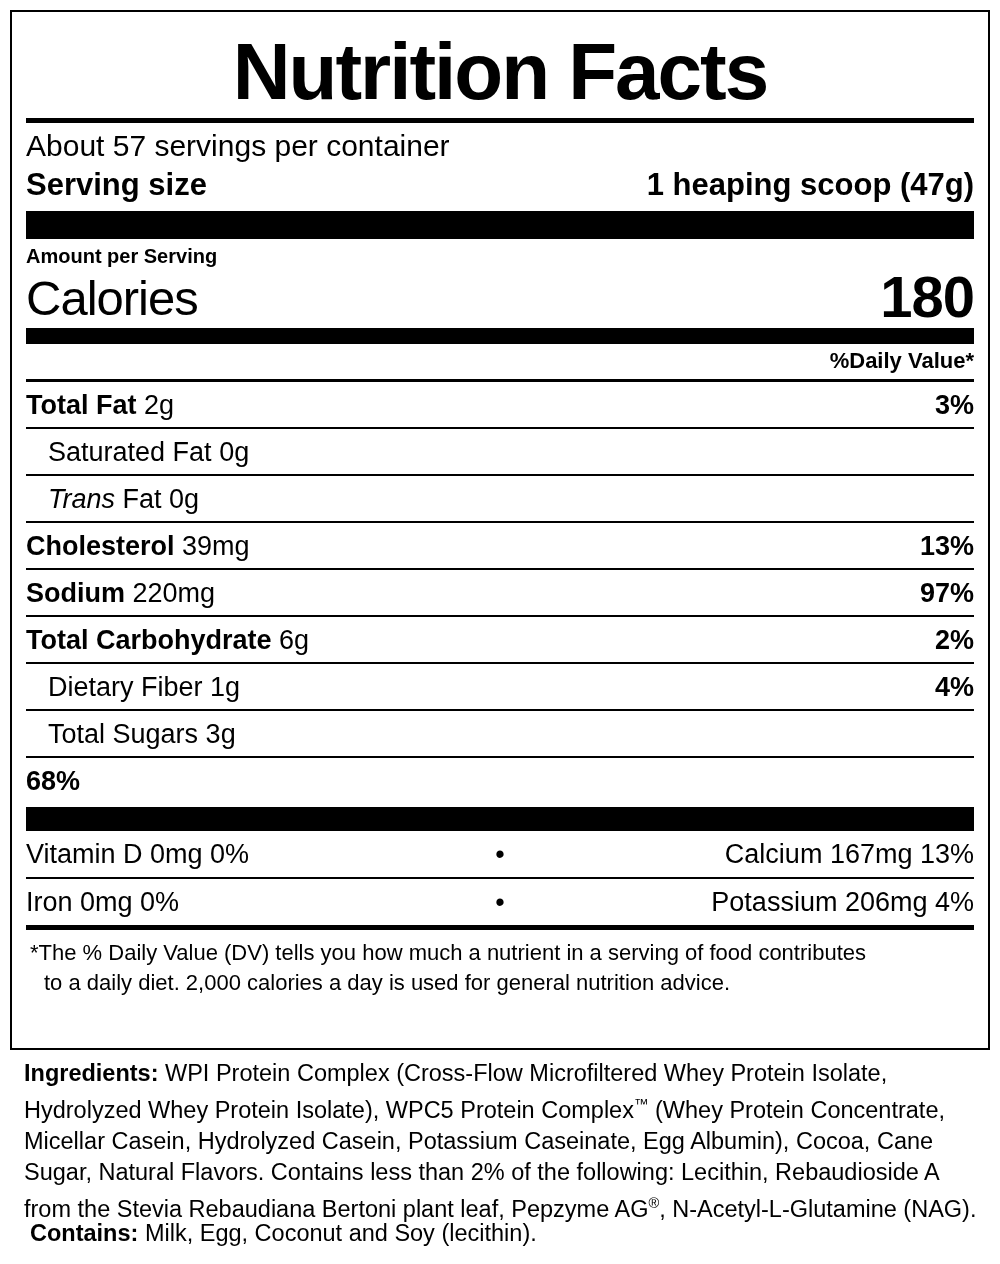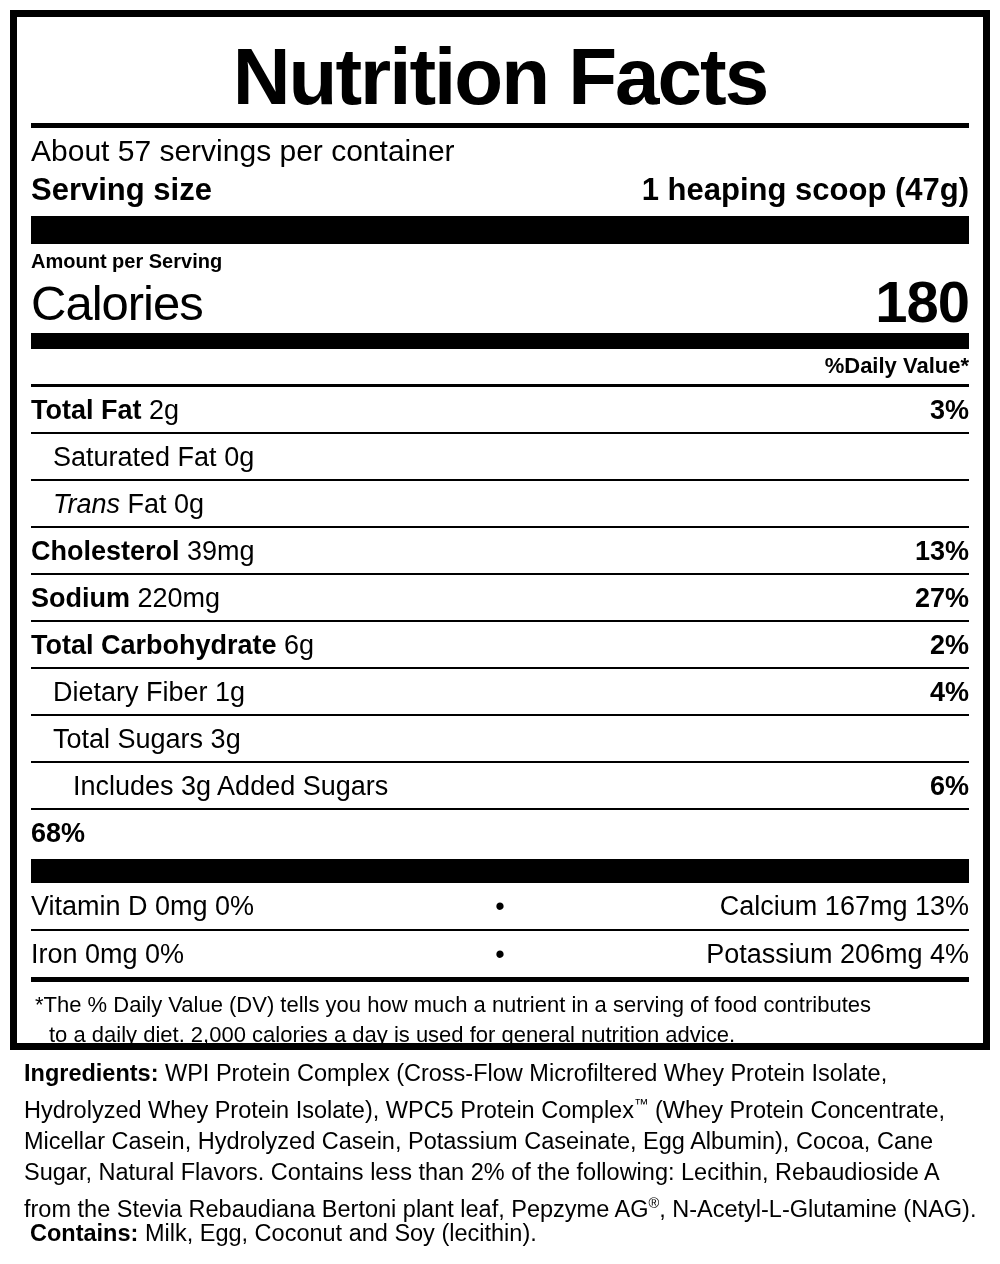--- a/index.html
+++ b/index.html
@@ -19,21 +19,21 @@
     height: 1264px;
     box-sizing: border-box;
     position: relative;
   }
   .panel {
     position: absolute;
     left: 10px;
     top: 10px;
     width: 980px;
     height: 1040px;
-    border: 7px solid #000000;
+    border: 2px solid #000000;
     box-sizing: border-box;
     padding: 0 14px;
   }
   
   .title {
     font-size: 80px;
     font-weight: bold;
     letter-spacing: -2px;
     line-height: 92px;
     margin-top: 14px;
@@ -191,42 +191,38 @@
       <span class="right"></span>
     </div>
 
     <div class="nrow">
       <span class="left"><span class="b">Cholesterol</span> <span>39mg</span></span>
       <span class="right">13%</span>
     </div>
 
     <div class="nrow">
       <span class="left"><span class="b">Sodium</span> <span>220mg</span></span>
-      <span class="right">27%</span>
+      <span class="right">97%</span>
     </div>
 
     <div class="nrow">
       <span class="left"><span class="b">Total Carbohydrate</span> <span>6g</span></span>
       <span class="right">2%</span>
     </div>
 
     <div class="nrow">
       <span class="left ind1"><span>Dietary Fiber</span> <span>1g</span></span>
       <span class="right">4%</span>
     </div>
 
     <div class="nrow">
       <span class="left ind1"><span>Total Sugars</span> <span>3g</span></span>
       <span class="right"></span>
     </div>
 
-    <div class="nrow">
-      <span class="left ind2">Includes 3g Added Sugars</span>
-      <span class="right">6%</span>
-    </div>
 
     <div class="nrow">
       <span class="right">68%</span>
     </div>
 
     <div class="rule-thick" style="border-bottom-width:24px; margin-top:4px;"></div>
 
     <div class="vit-table">
       <div class="vrow">
         <span class="vcell-left">Vitamin D 0mg 0%</span>

